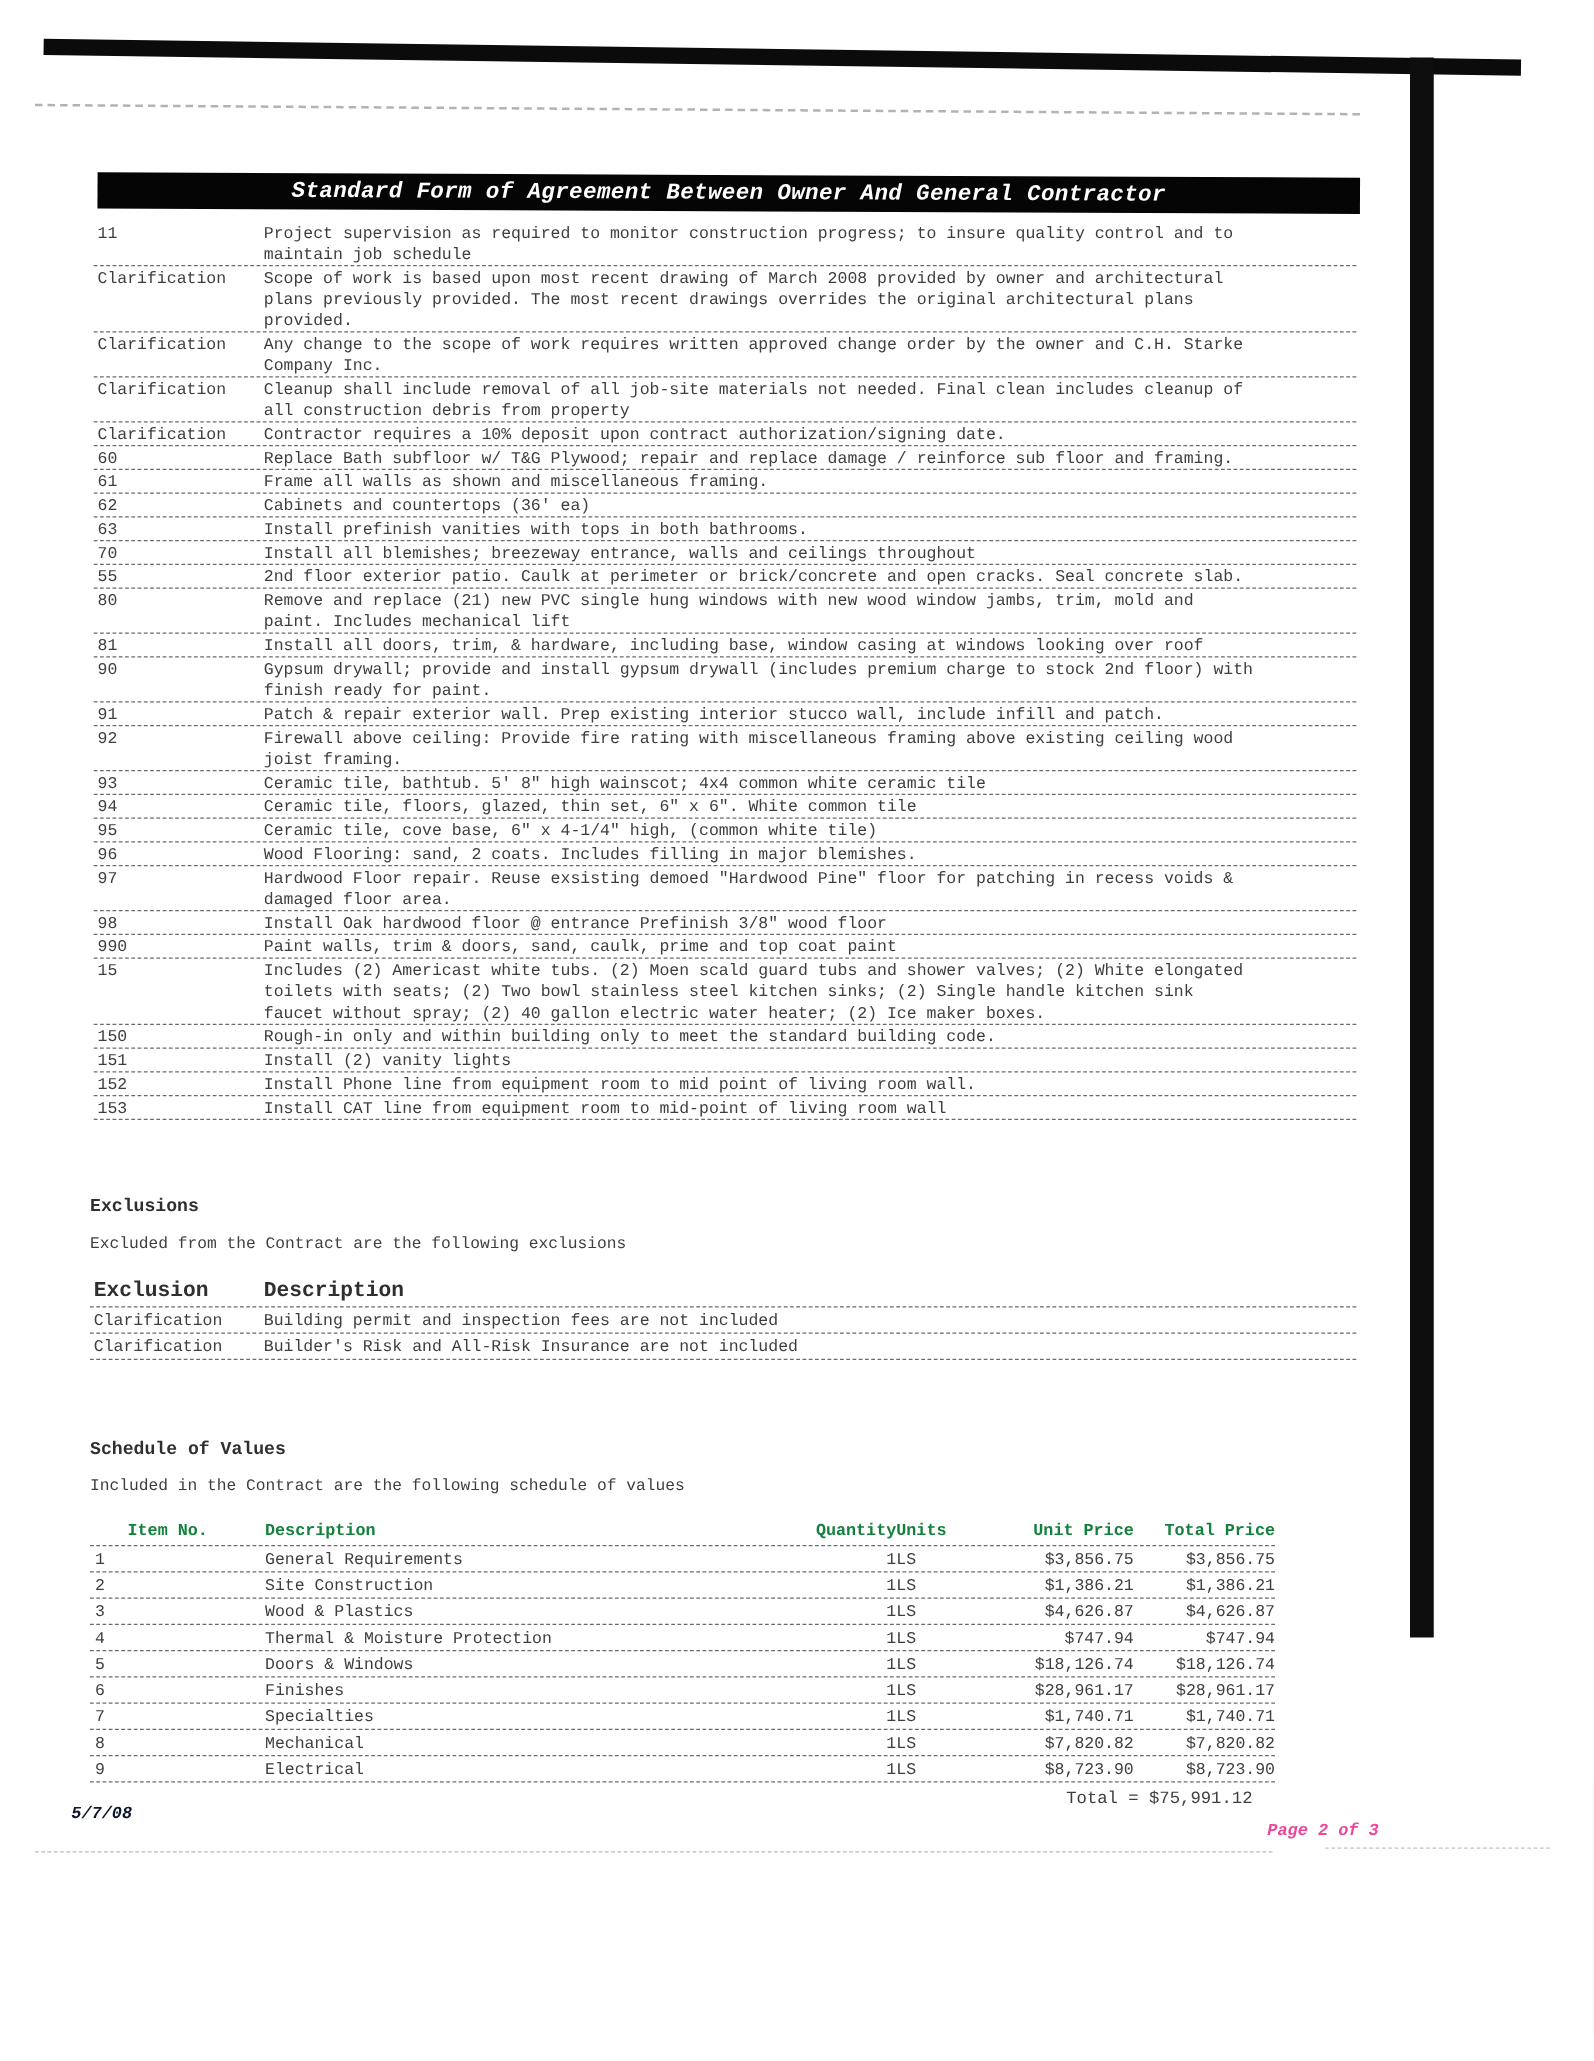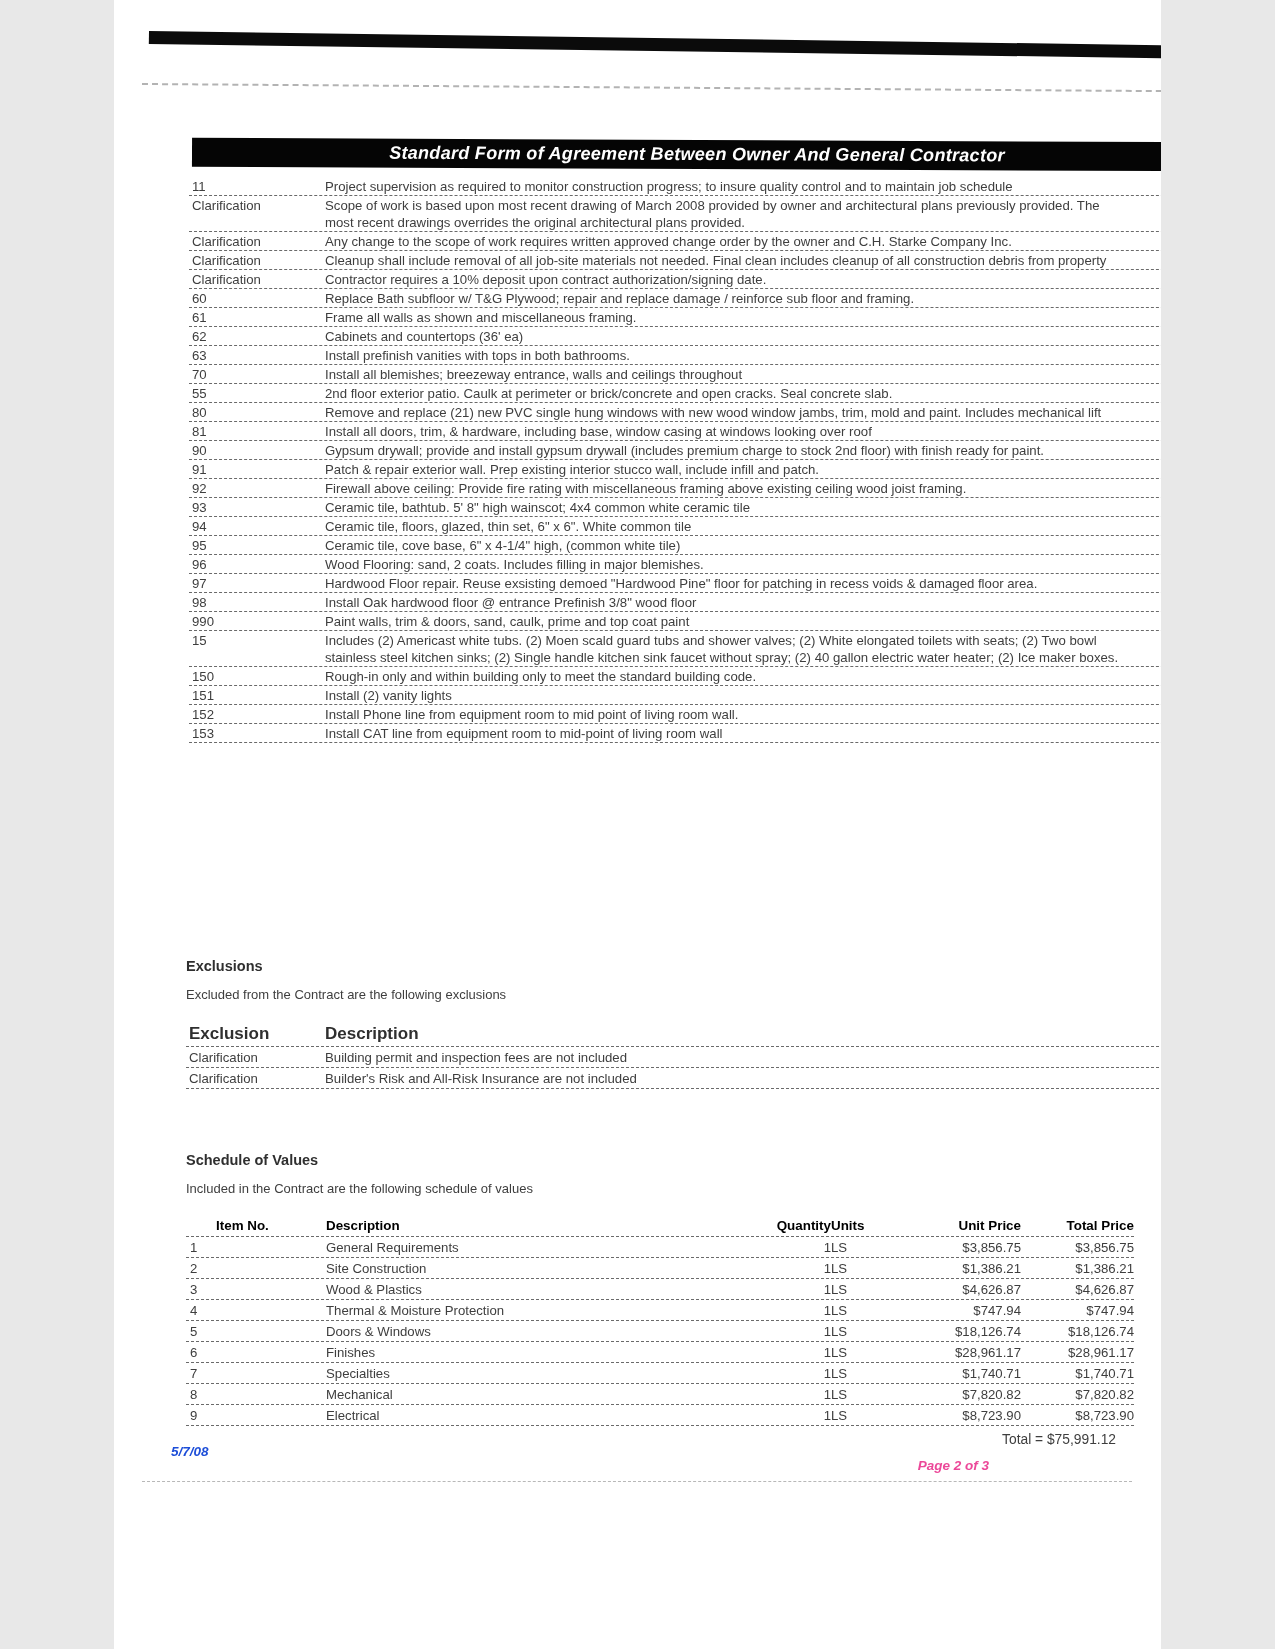--- a/index.html
+++ b/index.html
@@ -1,19 +1,19 @@
 <!DOCTYPE html>
 <html><head>
 <meta charset="utf-8">
 <style>
   html,body{margin:0;padding:0;background:#e8e8e8;}
   .page{
-    position:relative;width:1047px;height:1649px;margin:0 auto;
+    position:relative;width:1275px;height:1649px;margin:0 auto;
     background:#ffffff;overflow:hidden;
-    font-family:Liberation Sans, sans-serif;color:#3e3e3e;
+    font-family:Liberation Mono, monospace;color:#3e3e3e;
   }
   
   .scan-top-bar{position:absolute;left:35px;top:31px;width:1182px;height:13px;background:#0b0b0b;
     transform:rotate(0.8deg);transform-origin:left top;}
   .scan-top-line{position:absolute;left:28px;top:83px;width:1060px;border-top:2px dashed #9a9a9a;
     transform:rotate(0.4deg);transform-origin:left top;opacity:.75;}
   .scan-side-bar{position:absolute;left:1128px;top:46px;width:19px;height:1264px;background:#0e0e0e;}
   .scan-bottom-line{position:absolute;left:28px;top:1481px;width:990px;border-top:1px dashed #b8b8b8;}
   .scan-bottom-line2{position:absolute;left:1060px;top:1478px;width:180px;border-top:1px dashed #c2c2c2;}
   
@@ -32,34 +32,34 @@
   .excl{position:absolute;left:72px;top:958px;width:1013px;}
   .ex-head{display:flex;margin-top:22px;border-bottom:1px dashed #6a6a6a;padding-bottom:2px;}
   .ex-head .hdr{font-weight:bold;font-size:17px;color:#2f2f2f;}
   .e-name{flex:0 0 136px;padding-left:3px;}
   .e-desc{flex:1 1 auto;}
   .ex-row{display:flex;border-bottom:1px dashed #6a6a6a;padding:2px 0 1px;}
   .ex-row div{font-size:13.2px;line-height:17px;}
   
   .sov{position:absolute;left:72px;top:1152px;width:948px;}
   .sov-head{display:flex;margin-top:22px;border-bottom:1px dashed #6a6a6a;padding-bottom:3px;}
-  .sov-head div{font-weight:bold;font-size:13.4px;color:#000000;}
+  .sov-head div{font-weight:bold;font-size:13.4px;color:#15803d;}
   .s-item{flex:0 0 140px;}
   .sov-head .s-item{padding-left:30px;box-sizing:border-box;}
   .s-desc{flex:0 0 400px;}
   .s-qty{flex:0 0 105px;text-align:right;}
   .s-units{flex:0 0 75px;text-align:left;}
   .s-uprice{flex:0 0 115px;text-align:right;}
   .s-tprice{flex:0 0 113px;text-align:right;}
   .sov-row{display:flex;border-bottom:1px dashed #6a6a6a;padding:2px 0 1px;}
   .sov-row div{font-size:13.2px;line-height:17px;}
   .sov-row .s-item{padding-left:4px;box-sizing:border-box;}
   .sov-total{margin-top:6px;text-align:right;font-size:13.8px;padding-right:18px;}
   
-  .footer-date{position:absolute;left:57px;top:1444px;font-size:13.5px;font-style:italic;font-weight:bold;color:#1d4ed8;}
+  .footer-date{position:absolute;left:57px;top:1444px;font-size:13.5px;font-style:italic;font-weight:bold;color:#0f172a;}
   .footer-page{position:absolute;right:172px;top:1458px;font-size:13.5px;font-style:italic;font-weight:bold;color:#ec4899;}
 </style>
 </head>
 <body>
 
 <div class="page">
 
   <div class="scan-top-bar"></div>
   <div class="scan-top-line"></div>
   <div class="scan-side-bar"></div>

